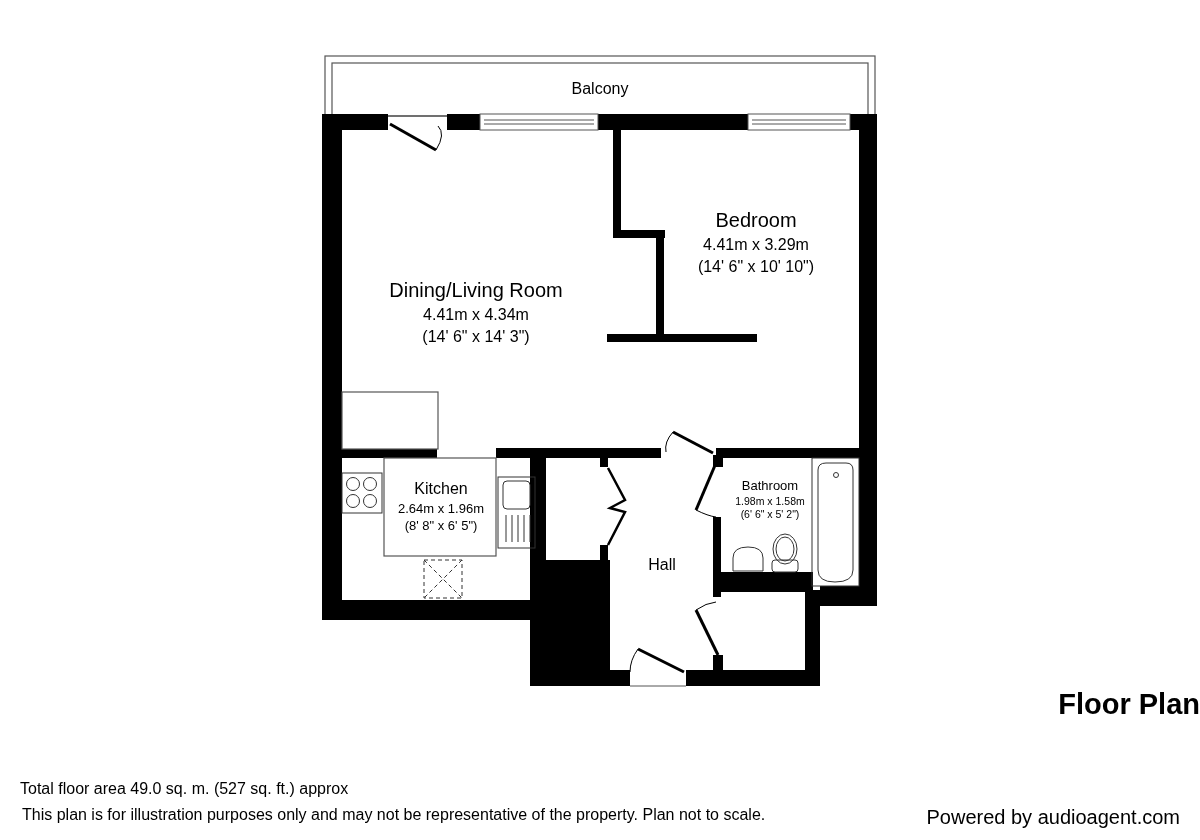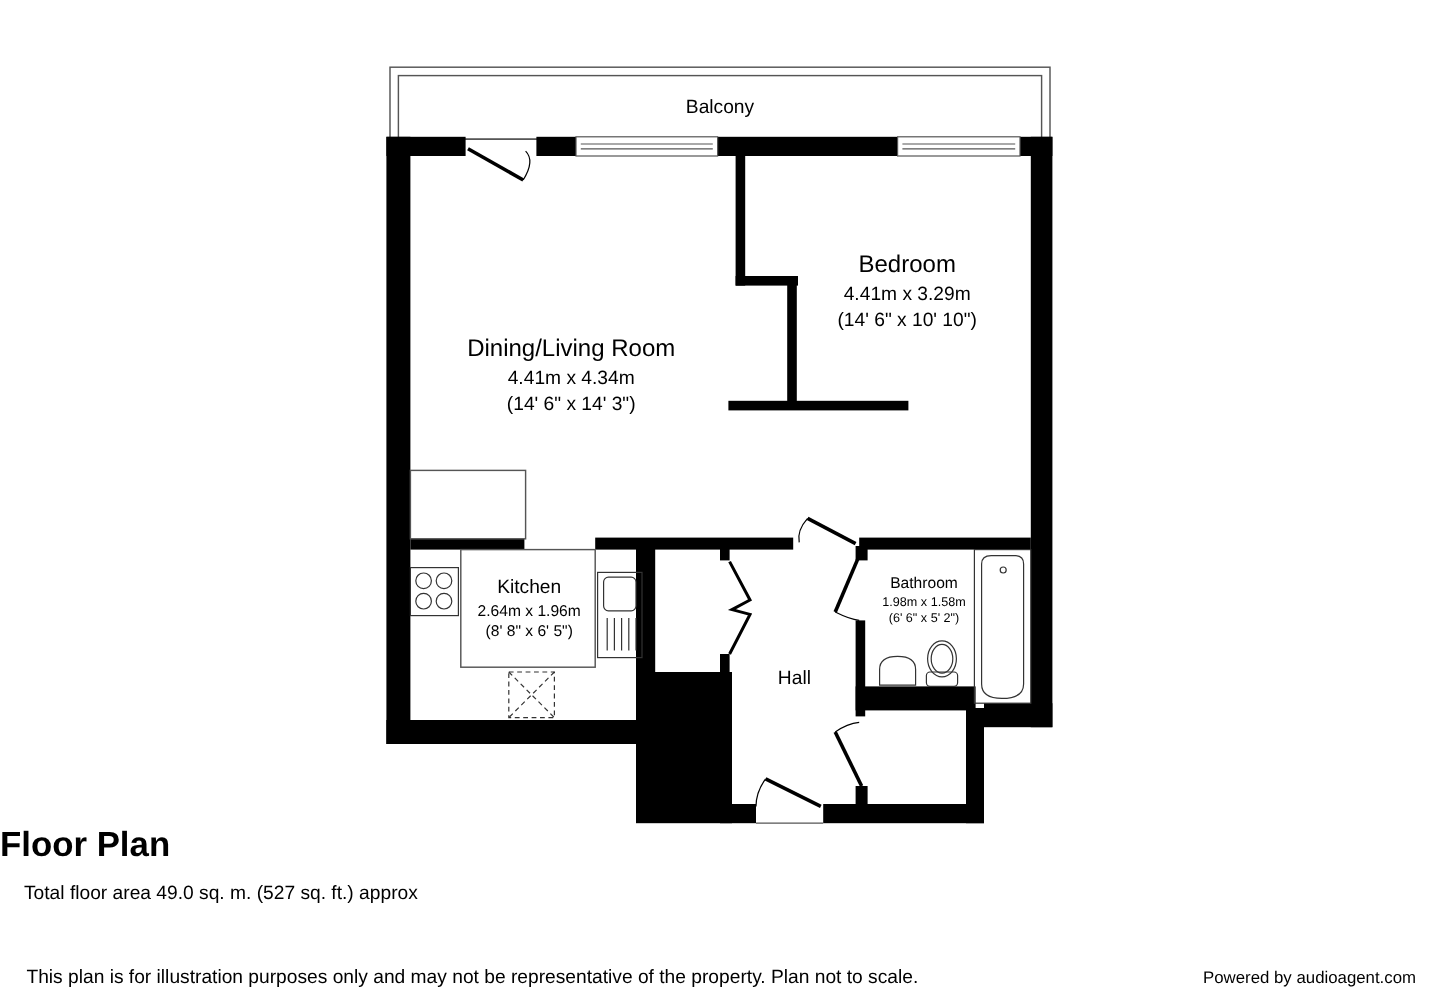--- a/index.html
+++ b/index.html
@@ -1,24 +1,24 @@
 <!DOCTYPE html>
 <html><head>
 <meta charset="utf-8">
 <style>
   html, body { margin: 0; padding: 0; background: #ffffff; }
   body { width: 1200px; height: 840px; position: relative; overflow: hidden;
          font-family: "Liberation Sans", sans-serif; color: #000; }
   #plan { position: absolute; left: 0; top: 0; }
   .room-label { font-family: "Liberation Sans", sans-serif; fill: #000; }
-  .plan-title { position: absolute; left: 0; width: 1200px; top: 688px; text-align: left;
+  .plan-title { position: absolute; left: 0; width: 1200px; top: 688px; text-align: right;
                 font-size: 29px; font-weight: bold; font-family: "Liberation Sans", sans-serif; }
-  .footer-area { position: absolute; left: 20px; top: 736px; font-size: 16px; }
+  .footer-area { position: absolute; left: 20px; top: 780px; font-size: 16px; }
   .footer-disclaimer { position: absolute; left: 22px; top: 806px; font-size: 16px; }
-  .footer-powered { position: absolute; right: 20px; top: 806px; font-size: 14px; margin-left: 44px; }
+  .footer-powered { position: absolute; right: 20px; top: 806px; font-size: 20px; margin-left: 44px; }
 </style>
 </head>
 <body>
 
 <svg id="plan" width="1200" height="700" viewBox="0 0 1200 700" xmlns="http://www.w3.org/2000/svg">
 
   <g>
     <rect x="325" y="56" width="550" height="60" fill="none" stroke="#555" stroke-width="1.2"></rect>
     <rect x="332" y="63" width="536" height="53" fill="none" stroke="#555" stroke-width="1.2"></rect>
     <text class="room-label" x="600" y="94" font-size="16" text-anchor="middle">Balcony</text>

